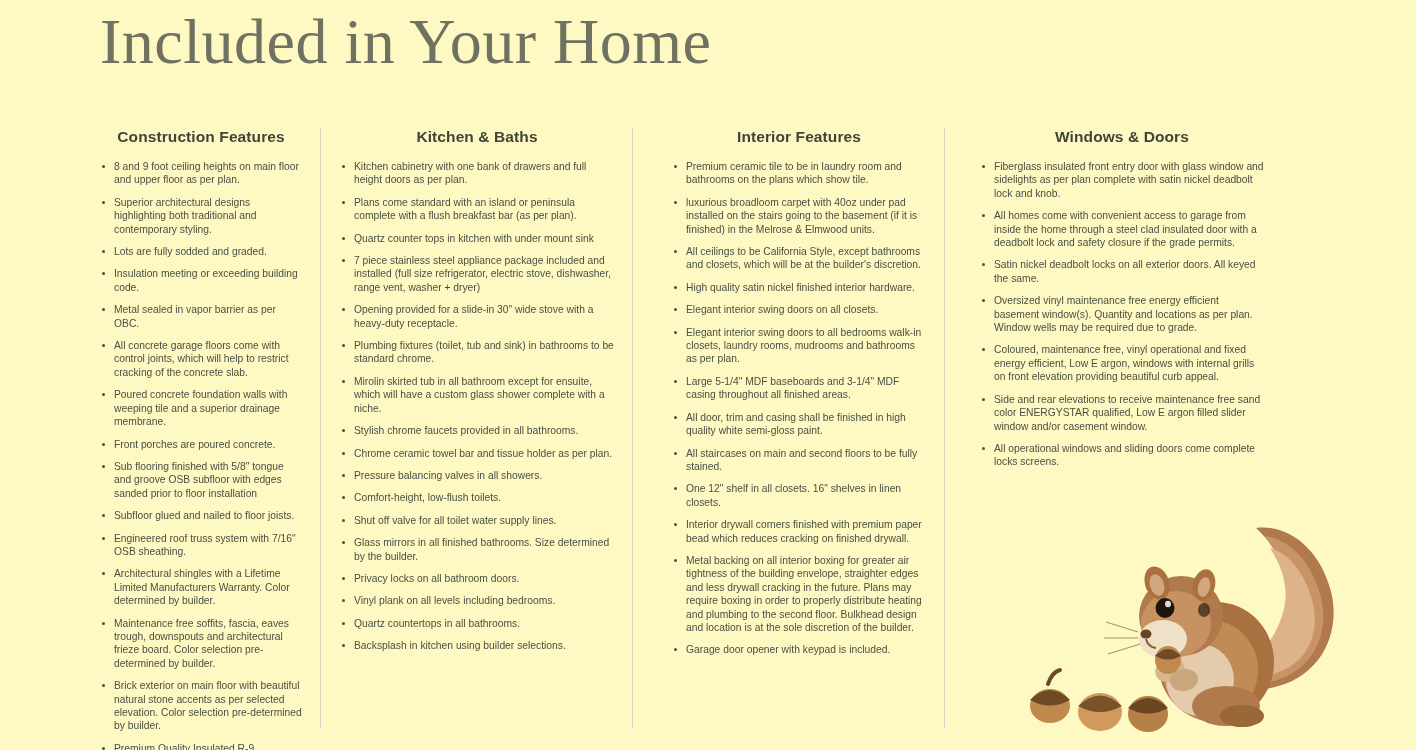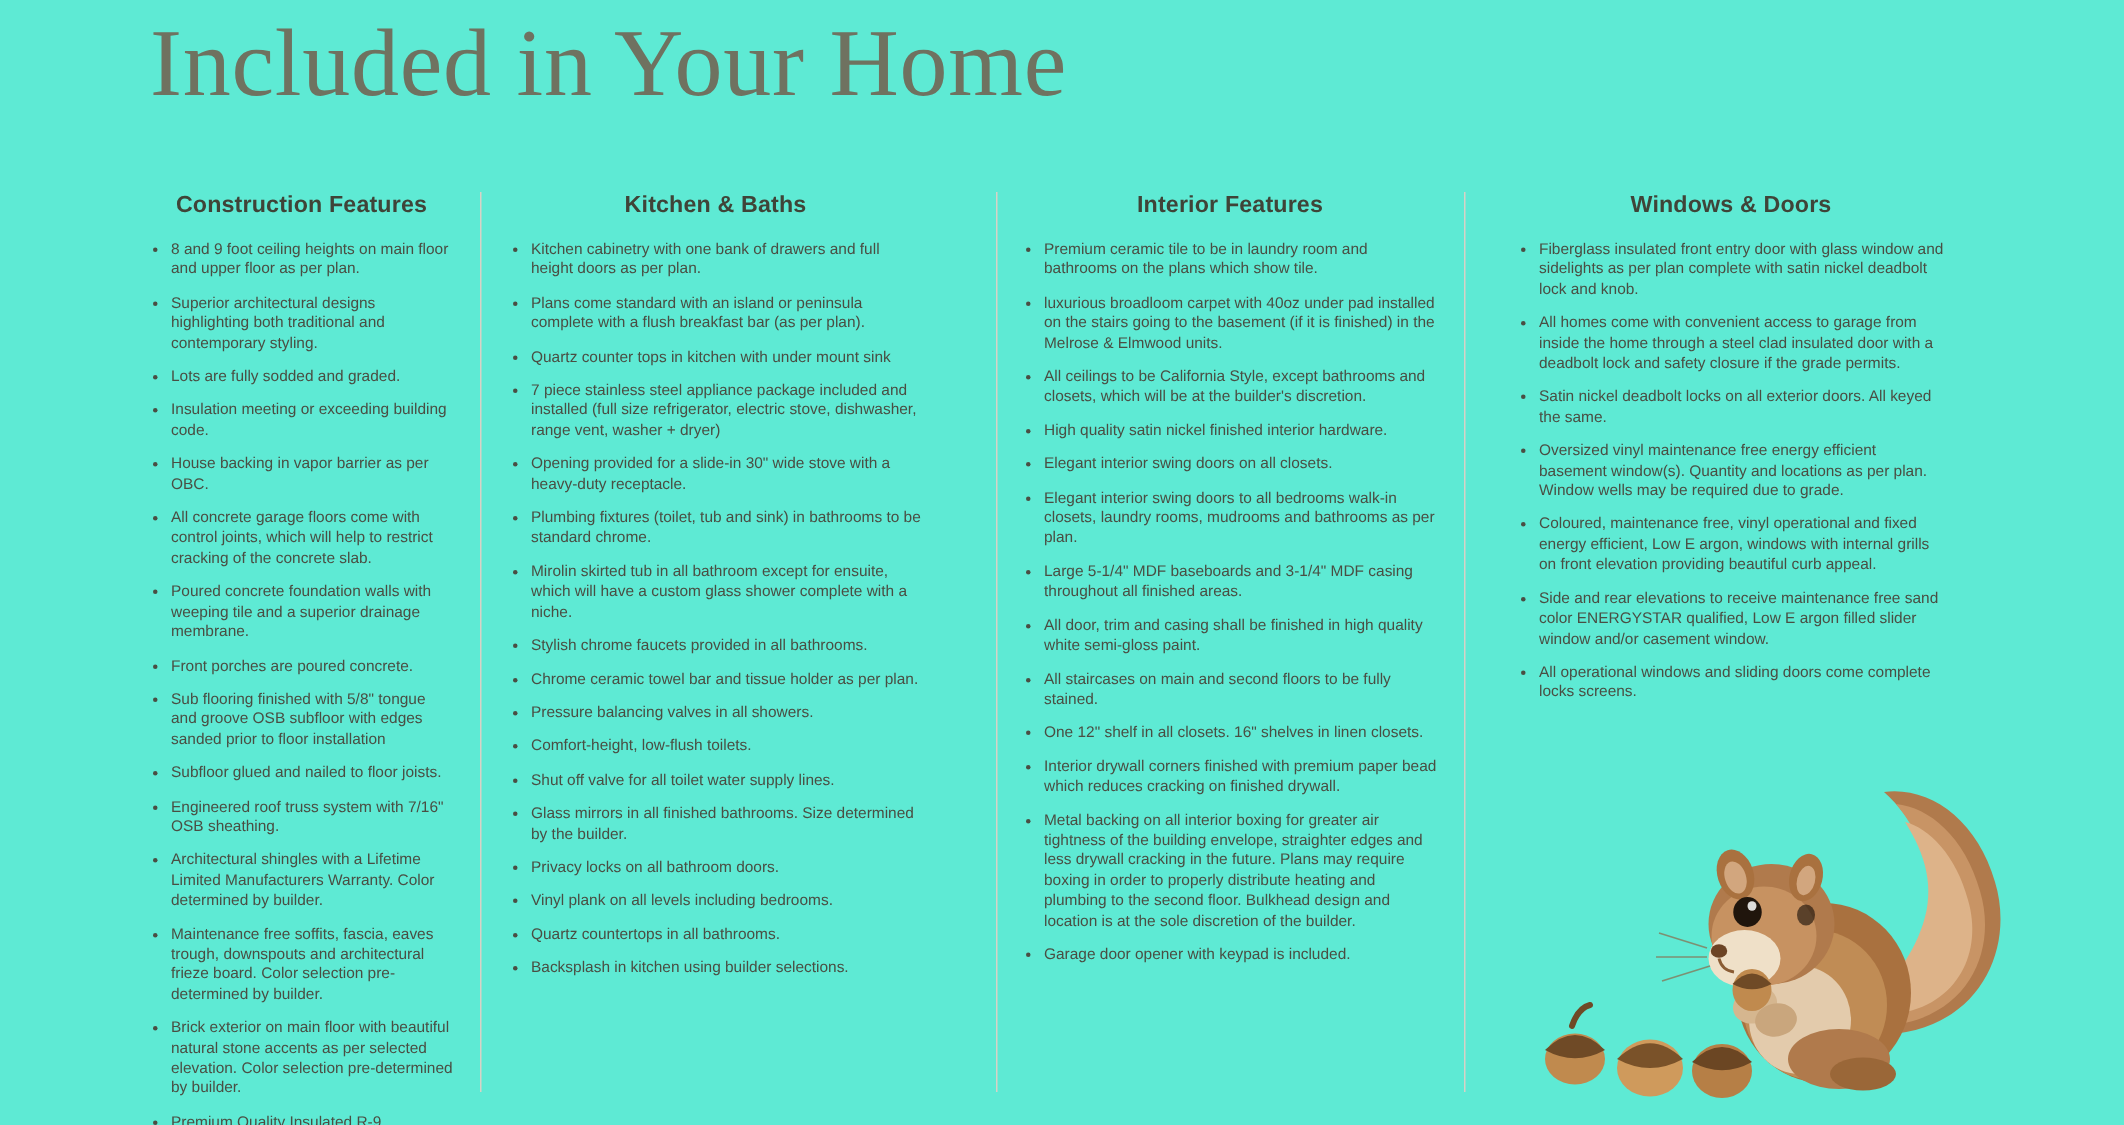--- a/index.html
+++ b/index.html
@@ -11,21 +11,21 @@
     height: 750px;
     background: #f7f2ea;
     font-family: "Liberation Sans", sans-serif;
     overflow: hidden;
     position: relative;
   }
   #page {
     position: relative;
     width: 1416px;
     height: 750px;
-    background: #5eead4;
+    background: #fef9c3;
     overflow: hidden;
   }
   #title {
     position: absolute;
     left: 100px;
     top: 4px;
     font-family: "Liberation Serif", serif;
     font-size: 64px;
     line-height: 76px;
     font-weight: 400;
@@ -41,21 +41,21 @@
     display: flex;
     flex-direction: row;
     align-items: flex-start;
   }
   .col {
     position: relative;
     box-sizing: border-box;
   }
   .col-0 { width: 320px; padding-left: 100px; padding-right: 18px; }
   .col-1 { width: 312px; padding-left: 20px; padding-right: 18px; }
-  .col-2 { width: 312px; padding-left: 18px; padding-right: 18px; margin-left: 32px; }
+  .col-2 { width: 312px; padding-left: 40px; padding-right: 18px; }
   .col-3 { width: 360px; padding-left: 36px; padding-right: 40px; }
   .divider {
     position: absolute;
     top: 0;
     width: 1px;
     background: #d8d2c6;
   }
   .col-heading {
     font-family: "Liberation Sans", sans-serif;
     font-size: 15.5px;
@@ -106,21 +106,21 @@
 
   <div id="columns">
 
     <div class="col col-0">
       <h2 class="col-heading">Construction Features</h2>
       <ul class="feature-list">
         <li>8 and 9 foot ceiling heights on main floor and upper floor as per plan.</li>
         <li>Superior architectural designs highlighting both traditional and contemporary styling.</li>
         <li>Lots are fully sodded and graded.</li>
         <li>Insulation meeting or exceeding building code.</li>
-        <li>House backing in vapor barrier as per OBC.</li>
+        <li>Metal sealed in vapor barrier as per OBC.</li>
         <li>All concrete garage floors come with control joints, which will help to restrict cracking of the concrete slab.</li>
         <li>Poured concrete foundation walls with weeping tile and a superior drainage membrane.</li>
         <li>Front porches are poured concrete.</li>
         <li>Sub flooring finished with 5/8" tongue and groove OSB subfloor with edges sanded prior to floor installation</li>
         <li>Subfloor glued and nailed to floor joists.</li>
         <li>Engineered roof truss system with 7/16" OSB sheathing.</li>
         <li>Architectural shingles with a Lifetime Limited Manufacturers Warranty. Color determined by builder.</li>
         <li>Maintenance free soffits, fascia, eaves trough, downspouts and architectural frieze board. Color selection pre-determined by builder.</li>
         <li>Brick exterior on main floor with beautiful natural stone accents as per selected elevation. Color selection pre-determined by builder.</li>
         <li>Premium Quality Insulated R-9, maintenance free steel sectional standard black garage door with decorative windows(as per plan) equipped with heavy-duty springs and long life rust resistant door hardware.</li>

